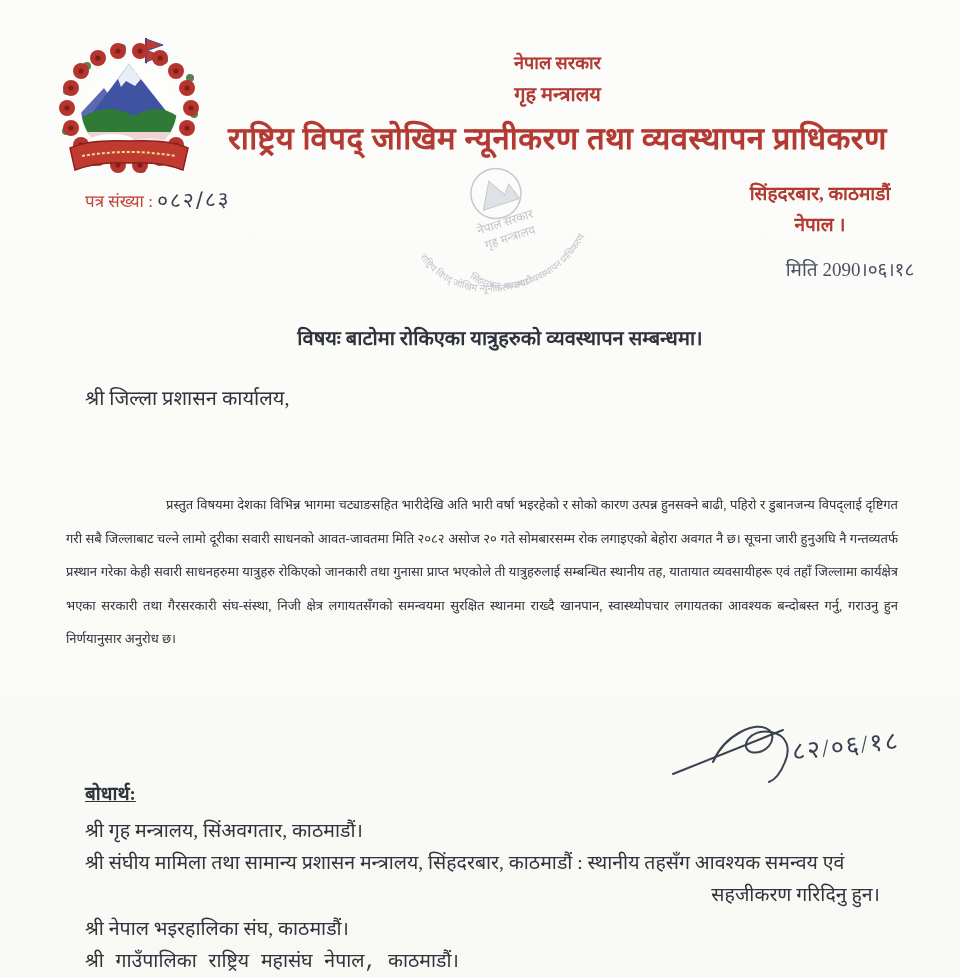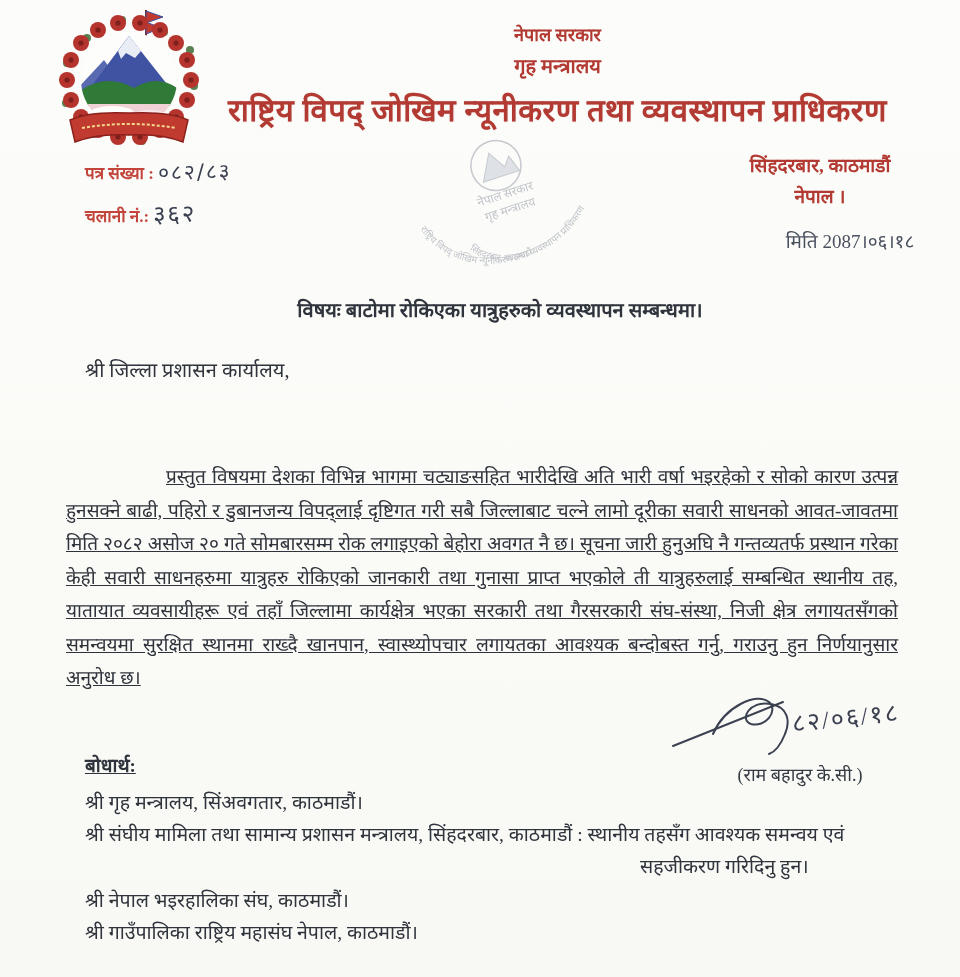--- a/index.html
+++ b/index.html
@@ -3,23 +3,23 @@
 <meta charset="utf-8">
 <style>
   html,body{margin:0;padding:0;}
   body{
     width:960px;height:977px;position:relative;overflow:hidden;
     background:#fbfbf9;
     font-family:"Liberation Serif","DejaVu Serif",serif;
     color:#33383f;
   }
   .page{position:absolute;inset:0;background:linear-gradient(180deg,#fcfcfa 0%,#faFAf7 60%,#f8f8f5 100%);}
-  .abs{position:absolute;}
+  .abs{position:absolute;margin-top:28px;}
   .red{color:#b23a32;}
-  .label-red{color:#c2443a;font-weight:bold;text-align:center;}
+  .label-red{color:#c2443a;font-weight:normal;text-align:center;}
   .hw{
     font-family:"DejaVu Sans","Liberation Sans",sans-serif;
     color:#3b4150;letter-spacing:2px;font-size:21px;
     transform:rotate(-1deg);display:inline-block;
   }
   .hdr-center{left:185px;width:745px;text-align:center;}
   .gov-line{top:22px;font-size:18px;font-weight:bold;}
   .min-line{top:52px;font-size:20px;font-weight:bold;}
   .authority-line{
     top:88px;font-size:31px;font-weight:bold;white-space:nowrap;
@@ -28,34 +28,34 @@
   .ref-block{left:85px;top:152px;font-size:17px;line-height:40px;}
   .addr-block{left:695px;top:150px;width:250px;text-align:center;
     font-size:19px;font-weight:bold;line-height:31px;}
   .date-line{left:740px;top:228px;width:220px;text-align:center;
     font-size:19px;color:#49505e;}
   .subject-line{left:0;width:1000px;top:296px;text-align:center;
     font-size:20px;font-weight:bold;color:#2f343c;}
   .addressee{left:85px;top:352px;font-size:20px;line-height:36px;color:#2f343c;}
   .body-par{
     left:66px;top:460px;width:832px;
-    font-size:19px;line-height:33.5px;text-align:justify;
-    text-indent:100px;color:#2e333b;text-decoration:underline;
+    font-size:13px;line-height:33.5px;text-align:justify;
+    text-indent:100px;color:#2e333b;
   }
   .sig-block{left:660px;top:688px;width:280px;text-align:center;}
   .sig-name{font-size:18px;color:#343a42;margin-top:2px;}
   .sig-title{font-size:18px;color:#343a42;margin-top:8px;}
   .cc-heading{left:85px;top:752px;font-size:19px;font-weight:bold;
     text-decoration:underline;color:#2f343c;text-align:right;}
   .cc-line{font-size:19.5px;color:#2f343c;}
   .cc-1{left:85px;top:788px;}
   .cc-2{left:85px;top:820px;width:860px;}
-  .cc-2b{left:640px;top:852px;width:240px;text-align:left;}
+  .cc-2b{left:640px;top:852px;width:240px;text-align:right;}
   .cc-3{left:85px;top:886px;}
-  .cc-4{left:85px;top:918px;}
+  .cc-4{left:85px;top:918px;font-family:Liberation Mono, monospace;}
   .stamp-wrap{left:415px;top:133px;width:195px;height:165px;opacity:.55;}
   .emblem-wrap{left:42px;top:8px;width:178px;height:142px;}
   svg text{font-family:"Liberation Serif","DejaVu Serif",serif;}
 </style>
 </head>
 <body>
 
 <div class="page">
 
   <div class="abs emblem-wrap">
@@ -143,24 +143,20 @@
 
   <div class="abs hdr-center gov-line red">नेपाल सरकार</div>
   <div class="abs hdr-center min-line red">गृह मन्त्रालय</div>
   <div class="abs hdr-center authority-line red">राष्ट्रिय विपद् जोखिम न्यूनीकरण तथा व्यवस्थापन प्राधिकरण</div>
 
   <div class="abs ref-block">
     <div>
       <span class="label-red">पत्र संख्या :</span>
       <span class="hw">०८२/८३</span>
     </div>
-    <div>
-      <span class="label-red">चलानी नं.:</span>
-      <span class="hw" style="font-size:24px">३६२</span>
-    </div>
   </div>
 
   <div class="abs stamp-wrap">
     <svg width="195" height="165" viewBox="0 0 195 165">
       <g transform="rotate(-18 97 82)" fill="#8f95a1">
         <circle cx="97" cy="30" r="25" fill="none" stroke="#9aa0ab" stroke-width="1.5"></circle>
         <polygon points="80,42 94,16 105,34 112,25 118,42" fill="#c7ccd5" stroke="#9aa0ab" stroke-width="1"></polygon>
         <text x="97" y="64" text-anchor="middle" font-size="12">नेपाल सरकार</text>
         <text x="97" y="80" text-anchor="middle" font-size="12">गृह मन्त्रालय</text>
         <defs>
@@ -174,39 +170,38 @@
           <textPath href="#sealArcInner" startOffset="8%">सिंहदरबार, काठमाडौं</textPath>
         </text>
       </g>
     </svg>
   </div>
 
   <div class="abs addr-block red">
     <div>सिंहदरबार, काठमाडौं</div>
     <div>नेपाल ।</div>
   </div>
-  <div class="abs date-line">मिति 2087।०६।१८</div>
+  <div class="abs date-line">मिति 2090।०६।१८</div>
 
   <div class="abs subject-line">विषयः बाटोमा रोकिएका यात्रुहरुको व्यवस्थापन सम्बन्धमा।</div>
 
   <div class="abs addressee">
     <div>श्री जिल्ला प्रशासन कार्यालय,</div>
   </div>
 
   <div class="abs body-par">प्रस्तुत विषयमा देशका विभिन्न भागमा चट्याङसहित भारीदेखि अति भारी वर्षा भइरहेको र सोको कारण उत्पन्न हुनसक्ने बाढी, पहिरो र डुबानजन्य विपद्लाई दृष्टिगत गरी सबै जिल्लाबाट चल्ने लामो दूरीका सवारी साधनको आवत-जावतमा मिति २०८२ असोज २० गते सोमबारसम्म रोक लगाइएको बेहोरा अवगत नै छ।  सूचना जारी हुनुअघि नै गन्तव्यतर्फ प्रस्थान गरेका केही सवारी साधनहरुमा यात्रुहरु रोकिएको जानकारी तथा गुनासा प्राप्त भएकोले ती यात्रुहरुलाई सम्बन्धित स्थानीय तह, यातायात व्यवसायीहरू एवं तहाँ जिल्लामा कार्यक्षेत्र भएका सरकारी तथा गैरसरकारी संघ-संस्था, निजी क्षेत्र लगायतसँगको समन्वयमा सुरक्षित स्थानमा राख्दै खानपान, स्वास्थ्योपचार लगायतका आवश्यक बन्दोबस्त गर्नु, गराउनु हुन निर्णयानुसार अनुरोध छ।</div>
 
   <div class="abs sig-block">
     <svg width="270" height="68" viewBox="0 0 270 68">
       <g fill="none" stroke="#3b4150" stroke-width="2" stroke-linecap="round">
         <path d="M8,58 L118,14"></path>
         <path d="M48,46 C60,18 92,4 104,14 C114,23 100,40 86,36 C74,32 84,12 106,16 C122,19 126,32 120,46 C116,56 110,64 104,66"></path>
       </g>
       <text x="128" y="44" font-size="25" fill="#3b4150" transform="rotate(-6 128 44)" style="letter-spacing:2px">८२/०६/१८</text>
     </svg>
-    <div class="sig-name">(राम बहादुर के.सी.)</div>
   </div>
 
   <div class="abs cc-heading">बोधार्थ:</div>
   <div class="abs cc-line cc-1">श्री गृह मन्त्रालय, सिंअवगतार, काठमाडौं।</div>
   <div class="abs cc-line cc-2">श्री संघीय मामिला तथा सामान्य प्रशासन मन्त्रालय, सिंहदरबार, काठमाडौं : स्थानीय तहसँग आवश्यक समन्वय एवं</div>
   <div class="abs cc-line cc-2b">सहजीकरण गरिदिनु हुन।</div>
   <div class="abs cc-line cc-3">श्री नेपाल भइरहालिका संघ, काठमाडौं।</div>
   <div class="abs cc-line cc-4">श्री गाउँपालिका राष्ट्रिय महासंघ नेपाल, काठमाडौं।</div>
 
 </div>

